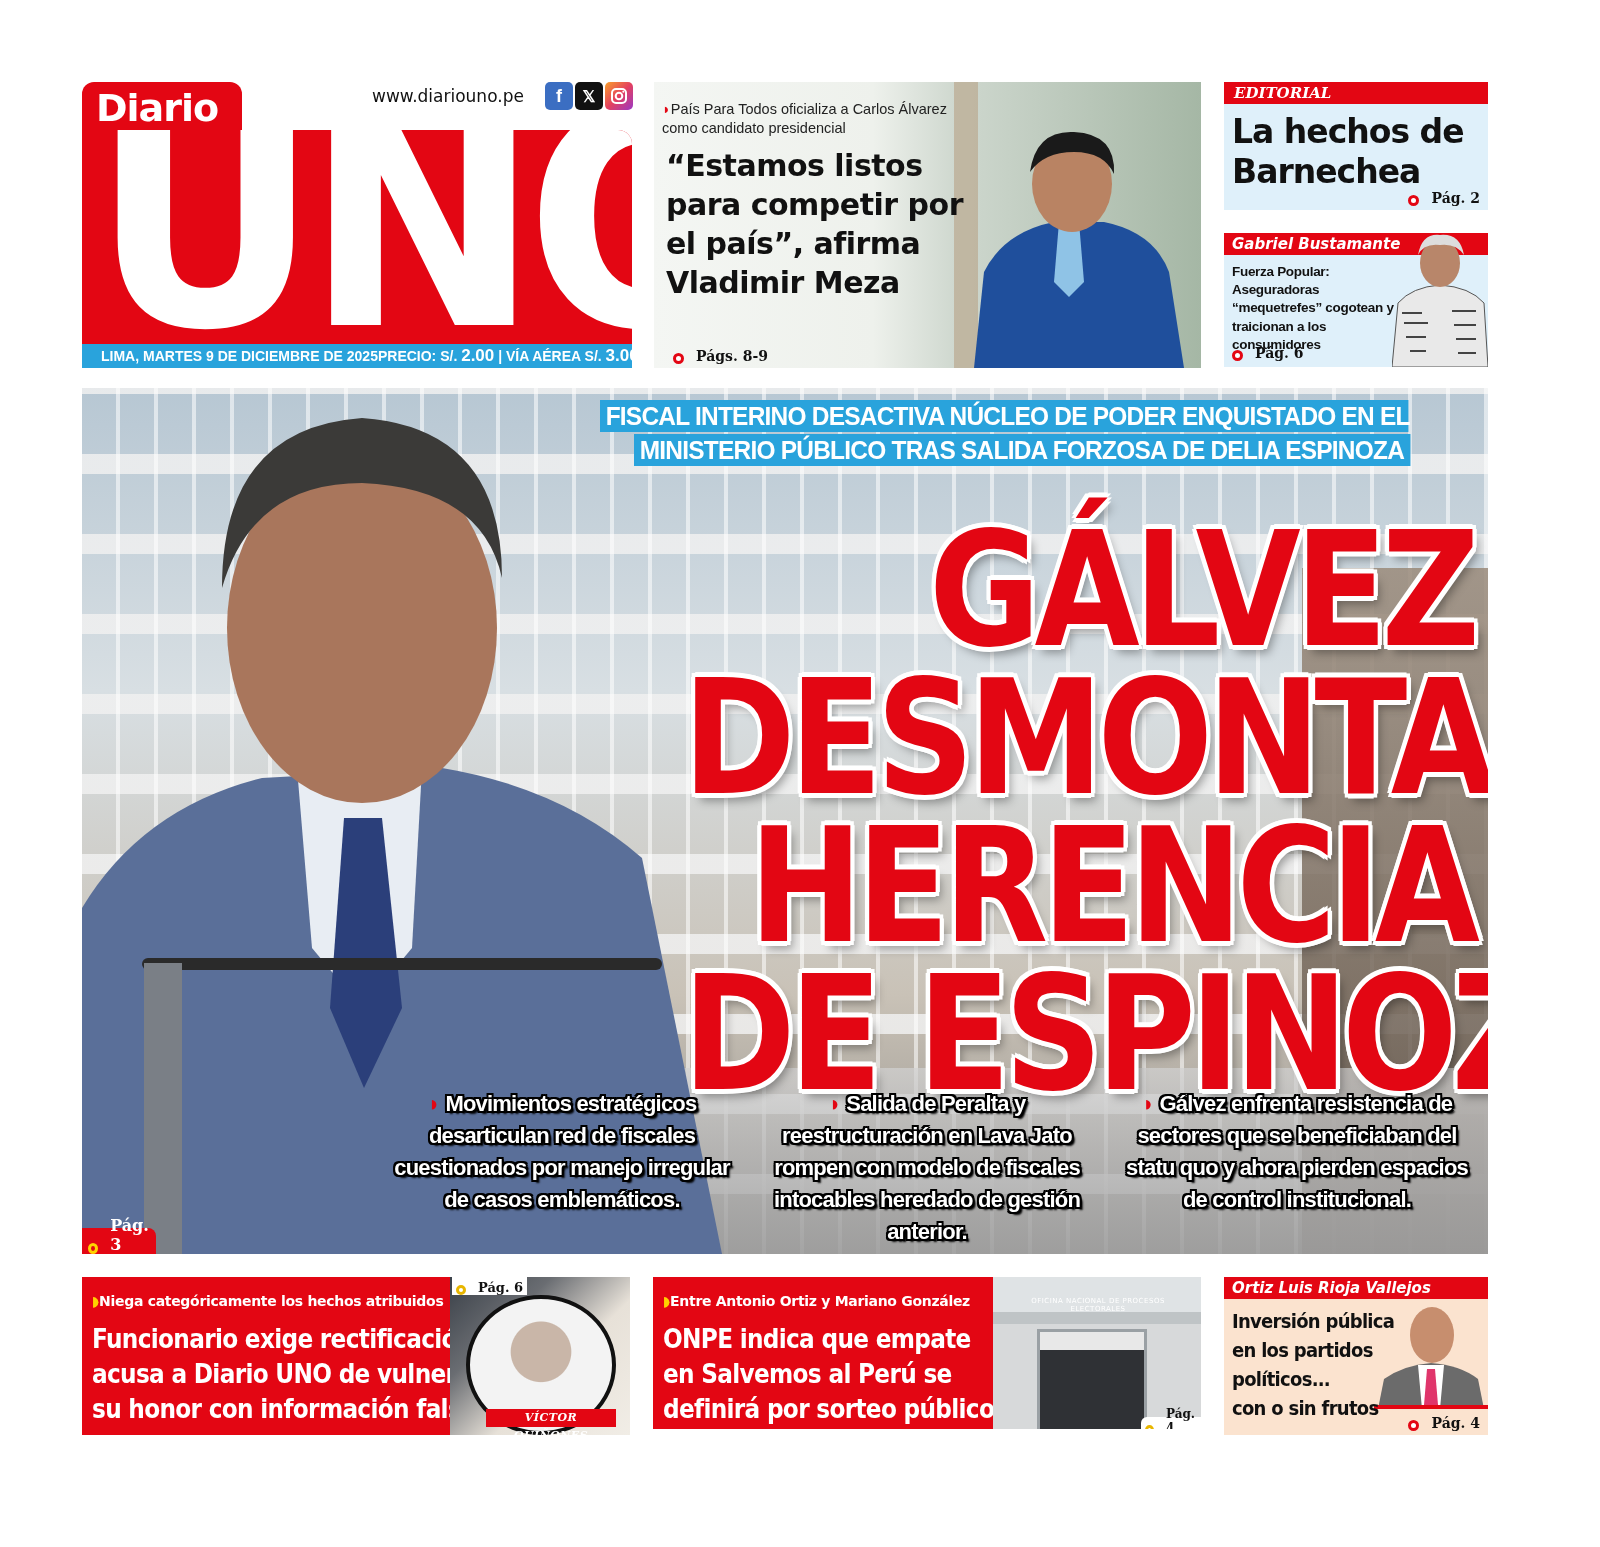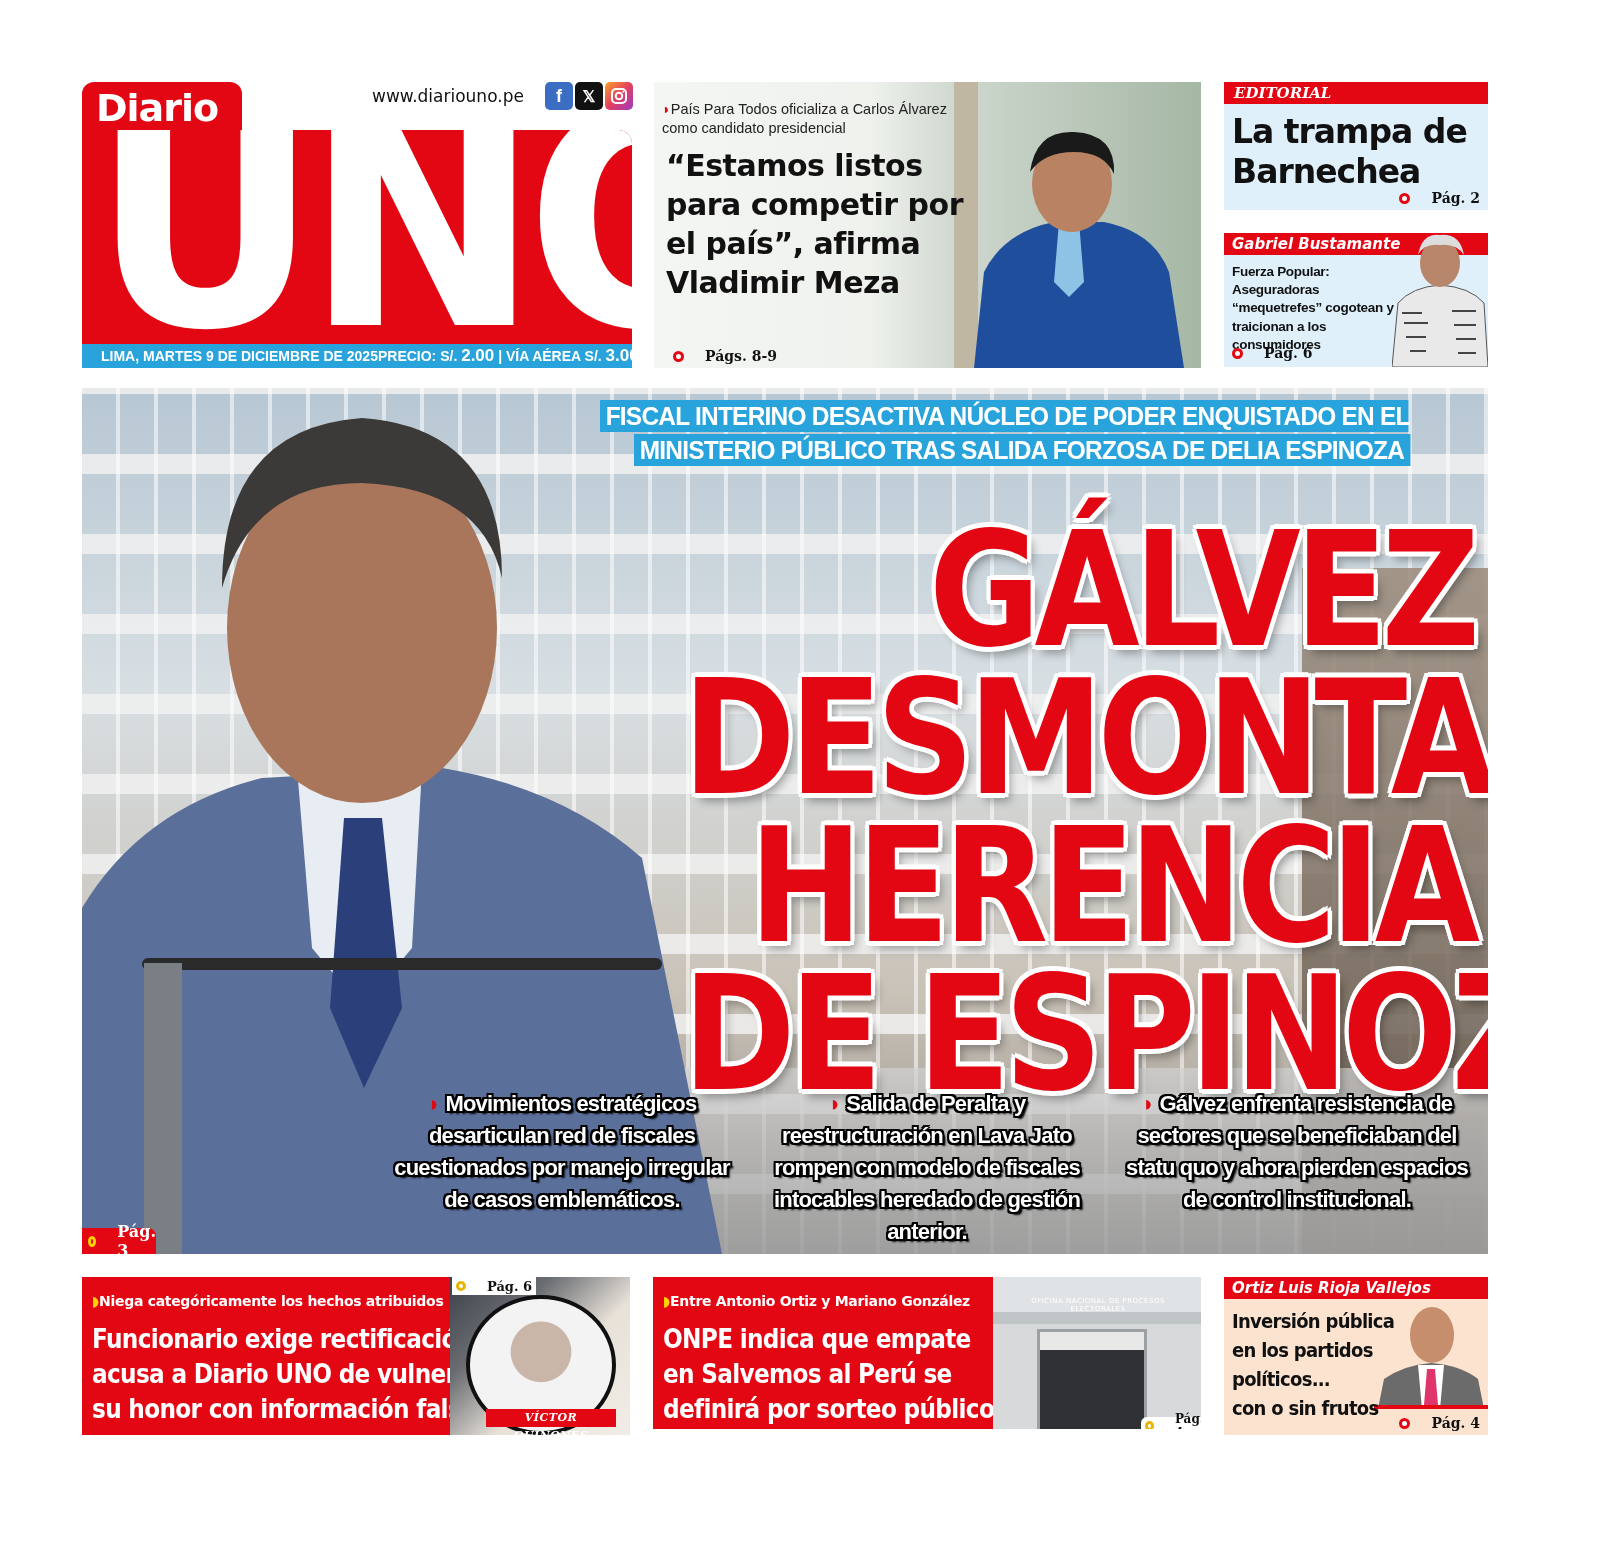--- a/index.html
+++ b/index.html
@@ -23,21 +23,21 @@
   .date-bar .price { margin-left: auto; }
   .date-bar .big { font-size: 17px; font-weight: 900; }
 
   
   .top-story { left: 654px; top: 82px; width: 547px; height: 286px; background: linear-gradient(90deg, #f4f6f3 0%, #eef1ec 40%, #cfd8cf 55%, #a5b7a5 100%); overflow: hidden; }
   .ts-bg-tree { left: 300px; top: 0; width: 24px; height: 286px; background: #b8a186; opacity: .6; }
   .ts-person { left: 290px; top: 40px; width: 240px; height: 246px; }
   .ts-kicker { left: 8px; top: 18px; width: 290px; font-size: 14.5px; color: #222; line-height: 1.28; }
   .ts-kicker .tri { color: #e30613; font-weight: 900; }
   .ts-headline { left: 12px; top: 64px; width: 300px; font-size: 30px; font-weight: 900; color: #111; line-height: 1.3; font-family: "DejaVu Sans", sans-serif; letter-spacing: -0.5px; }
-  .pag { font-family: "DejaVu Serif", serif; font-weight: 700; color: #111; display: flex; align-items: center; gap: 21px; }
+  .pag { font-family: "DejaVu Serif", serif; font-weight: 700; color: #111; display: flex; align-items: flex-end; gap: 12px; }
   .pag .dot { width: 11px; height: 11px; border-radius: 50%; border: 3px solid #e30613; background: #fff; display: inline-block; }
   .ts-pag { left: 10px; top: 266px; font-size: 14px; padding-left: 9px; }
 
   
   .editorial { left: 1224px; top: 82px; width: 264px; height: 128px; background: #dff0fa; }
   .ed-label { left: 0; top: 0; width: 264px; height: 22px; background: #e30613; color: #fff; font-family: "DejaVu Serif", serif; font-style: italic; font-weight: 900; font-size: 15px; padding-left: 10px; line-height: 22px; }
   .ed-title { left: 8px; top: 30px; font-size: 33px; font-weight: 900; color: #111; line-height: 1.22; font-family: "DejaVu Sans", sans-serif; letter-spacing: -1px; }
   .ed-pag { right: 8px; top: 108px; font-size: 14px; }
 
   
@@ -150,21 +150,21 @@
   </div>
   <div class="abs ts-headline">“Estamos listos para competir por el país”, afirma Vladimir Meza</div>
   <div class="abs pag ts-pag">
     <span class="dot"></span>
     <span>Págs. 8-9</span>
   </div>
 </div>
 
 <div class="abs editorial">
   <div class="abs ed-label">EDITORIAL</div>
-  <div class="abs ed-title">La trampa de Barnechea</div>
+  <div class="abs ed-title">La hechos de Barnechea</div>
   <div class="abs pag ed-pag">
     <span class="dot"></span>
     <span>Pág. 2</span>
   </div>
 </div>
 
 <div class="abs col1">
   <div class="abs col1-label">Gabriel Bustamante</div>
   <svg class="abs col1-photo" viewBox="0 0 96 134">
     <path d="M0 134 L6 70 Q20 54 48 52 Q78 54 92 70 L96 134 Z" fill="#e9e9e9" stroke="#555" stroke-width="1"></path>

